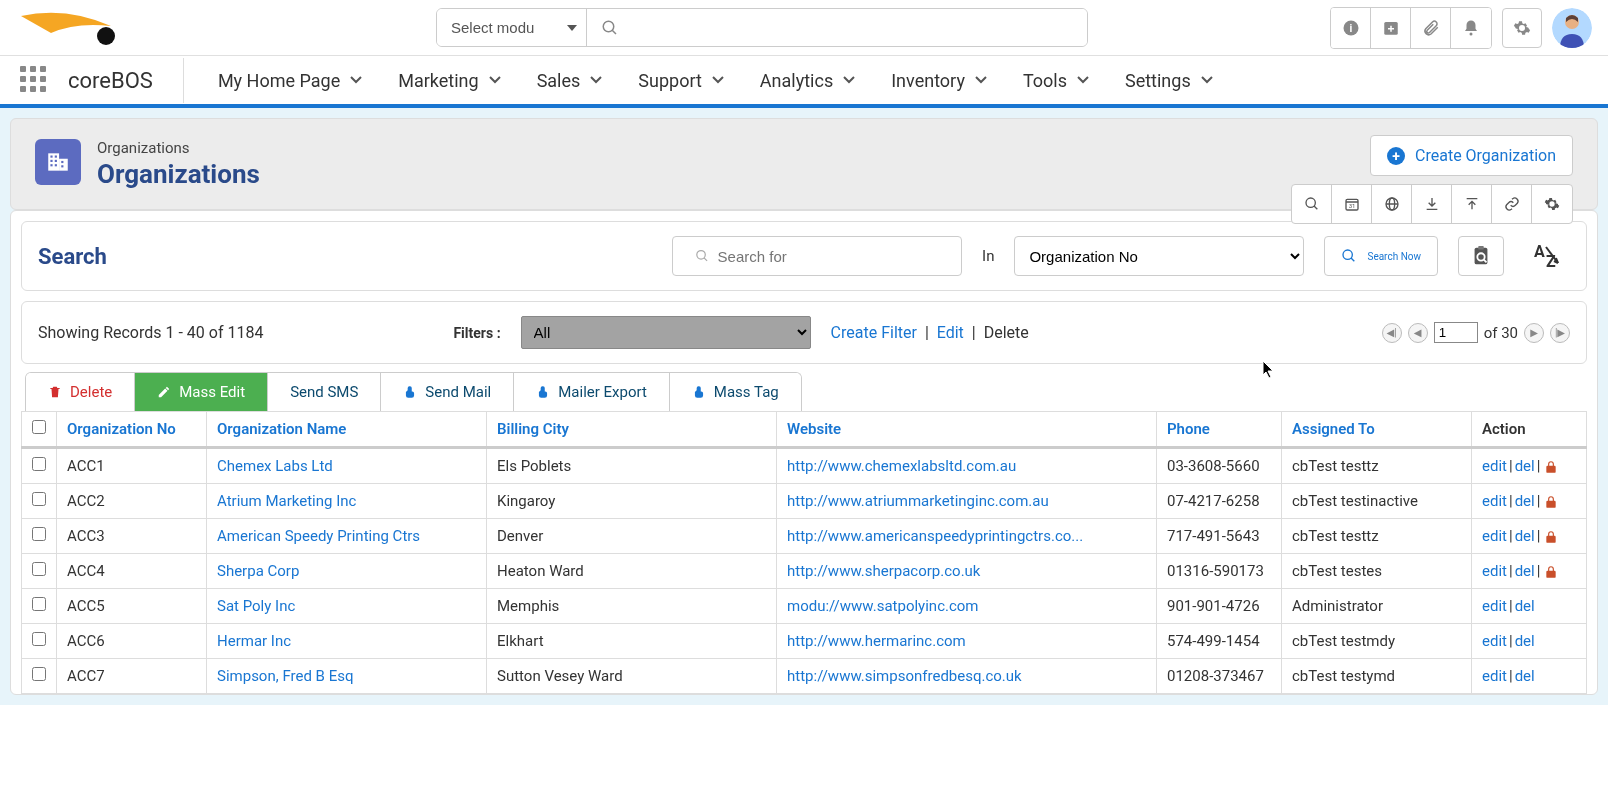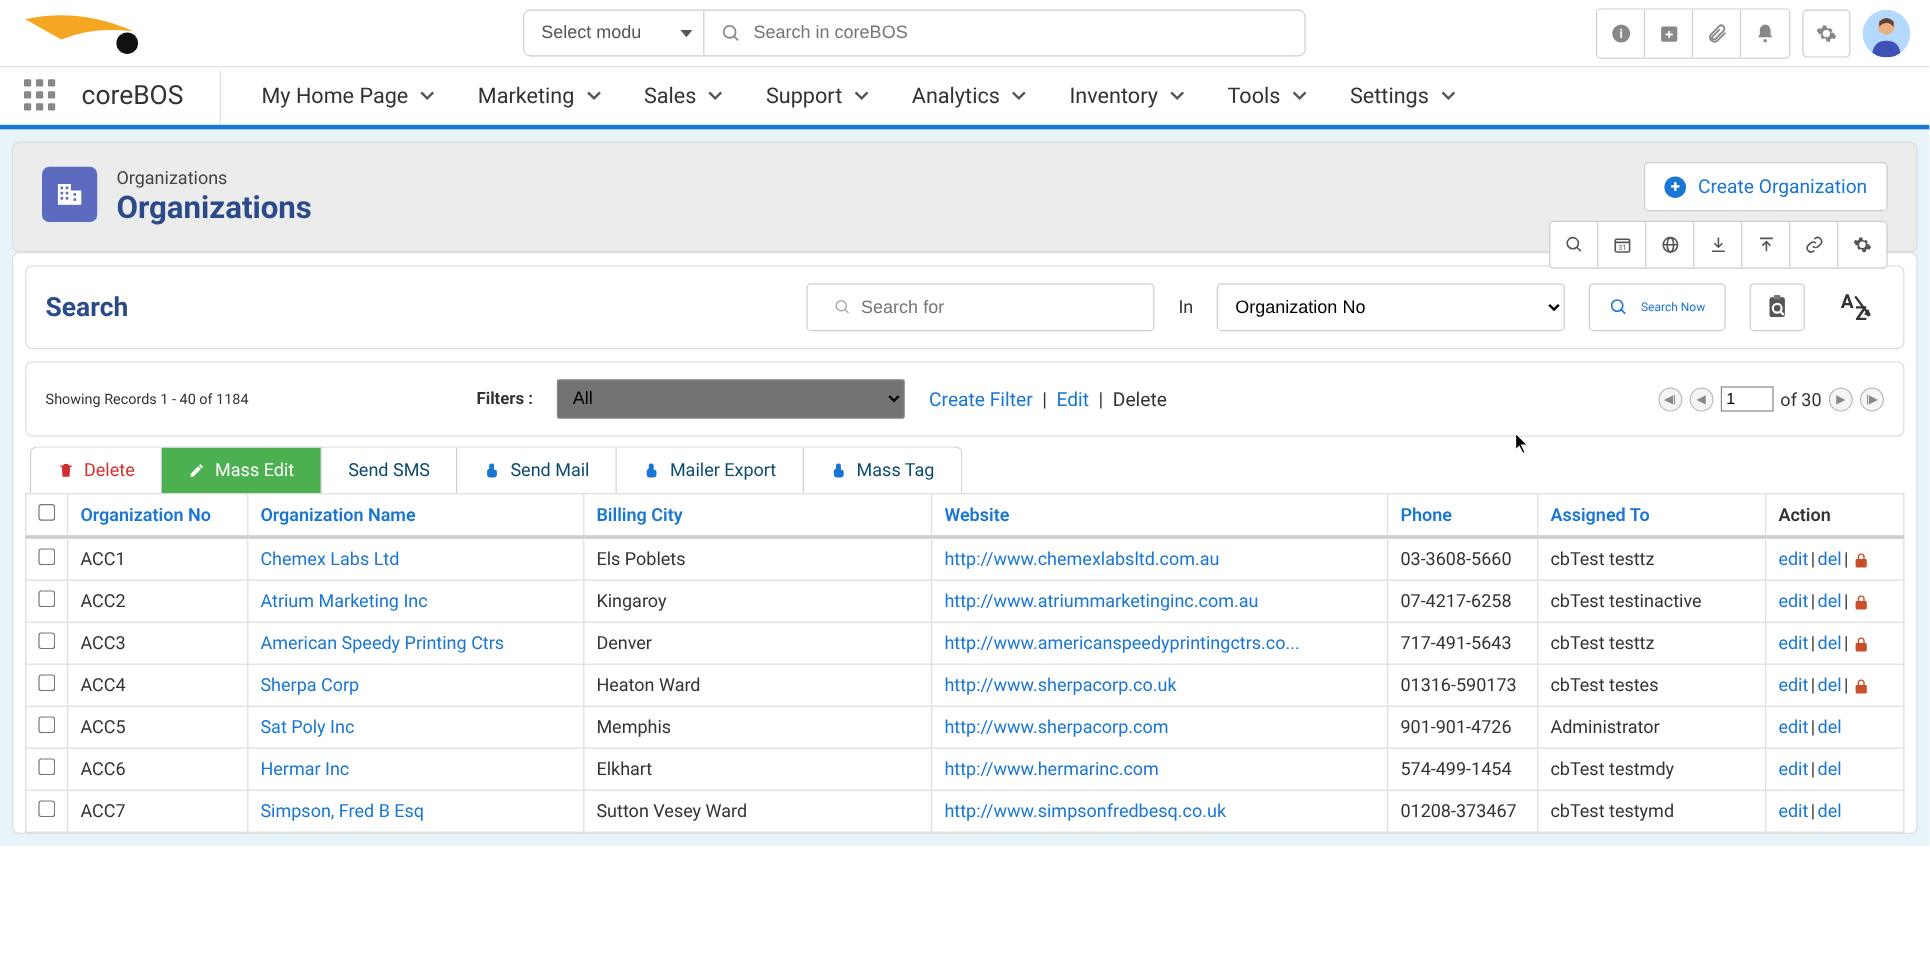--- a/index.html
+++ b/index.html
@@ -50,23 +50,23 @@
 .search-row { border: 1px solid #ddd; border-radius: 6px; padding: 14px 16px; display: flex; align-items: center; gap: 20px; margin-bottom: 10px; }
 .search-title { font-size: 22px; color: #2a4a8a; font-weight: 700; margin-right: auto; }
 .search-input-wrap { display: flex; align-items: center; border: 1px solid #ccc; border-radius: 4px; padding: 0 22px; width: 290px; height: 40px; }
 .search-input-wrap input { border: none; outline: none; font-size: 15px; width: 100%; }
 .in-label { font-size: 15px; color: #333; }
 .in-select { border: 1px solid #ccc; border-radius: 4px; padding: 9px 10px; font-size: 15px; width: 290px; height: 40px; background: #fff; }
 .search-now-btn { display: flex; align-items: center; gap: 10px; border: 1px solid #ccc; border-radius: 4px; padding: 9px 16px; color: #1976d2; font-size: 10px; background: #fff; cursor: pointer; height: 40px; }
 .search-extra-btn { border: 1px solid #ccc; border-radius: 4px; width: 46px; height: 40px; display: flex; align-items: center; justify-content: center; background: #fff; cursor: pointer; }
 
 .filter-row { border: 1px solid #ddd; border-radius: 6px; padding: 14px 16px; display: flex; align-items: center; gap: 20px; margin-bottom: 8px; flex-wrap: nowrap; }
-.showing { font-size: 12px; color: #333; }
+.showing { font-size: 16px; color: #333; }
 .filters-label { font-weight: bold; margin-left: auto; }
-.filter-select { border: 1px solid #888; border-radius: 2px; padding: 6px 8px; font-size: 15px; width: 290px; background: #737373; }
+.filter-select { border: 1px solid #888; border-radius: 2px; padding: 6px 8px; font-size: 15px; width: 290px; background: #a3a3a3; }
 .filter-links { font-size: 16px; }
 .filter-links .sep { color: #333; padding: 0 4px; }
 .pagination { display: flex; align-items: center; gap: 6px; margin-left: auto; font-size: 15px; }
 .pg-btn { width: 20px; height: 20px; border: 1px solid #bbb; border-radius: 50%; display: flex; align-items: center; justify-content: center; font-size: 10px; color: #888; cursor: pointer; background: #f5f5f5; }
 .pg-input { width: 44px; border: 1px solid #888; padding: 2px 4px; text-align: left; }
 
 .bulk-actions { display: flex; border-top: 1px solid #ccc; border-left: 1px solid #ccc; border-right: 1px solid #ccc; border-radius: 6px 6px 0 0; overflow: hidden; width: fit-content; margin-left: 4px; }
 .bulk-btn { display: flex; align-items: center; gap: 8px; padding: 10px 22px; border-right: 1px solid #ccc; font-size: 15px; cursor: pointer; background: #fff; }
 .bulk-btn:last-child { border-right: none; }
 .bulk-btn.delete { color: #d32f2f; }
@@ -101,21 +101,20 @@
     <div class="module-select-wrap">
       <select class="module-select">
         <option>Select modu</option>
       </select>
     </div>
     <div class="top-search">
       <svg width="18" height="18" viewBox="0 0 24 24" fill="none" stroke="#888" stroke-width="2">
           <circle cx="10" cy="10" r="7"></circle>
           <line x1="20" y1="20" x2="15" y2="15"></line>
         </svg>
-      <input type="text" style="margin-left: 10px;" placeholder="Search in coreBOS">
     </div>
   </div>
   <div class="top-icons">
     <div class="icon-btn-group">
       <div class="icon-btn">
           <svg width="18" height="18" viewBox="0 0 24 24" fill="#888">
             <circle cx="12" cy="12" r="10"></circle>
             <text x="12" y="17" text-anchor="middle" fill="#fff" font-size="14" font-weight="bold">i</text>
           </svg>
         </div>
@@ -463,21 +462,21 @@
                   <path d="M12 2a5 5 0 00-5 5v3H6a2 2 0 00-2 2v8a2 2 0 002 2h12a2 2 0 002-2v-8a2 2 0 00-2-2h-1V7a5 5 0 00-5-5zm-3 8V7a3 3 0 016 0v3H9z" fill="#c94f2a"></path>
                 </svg>
               </span>
     </td>
           </tr>
           <tr>
     <td><input type="checkbox" class="row-check" style=""></td>
     <td class="orgno">ACC5</td>
     <td><a>Sat Poly Inc</a></td>
     <td>Memphis</td>
-    <td><a>http://www.sherpacorp.com</a></td>
+    <td><a>modu://www.satpolyinc.com</a></td>
     <td>901-901-4726</td>
     <td>Administrator</td>
     <td class="action-cell">
       <a>edit</a><span class="sep">|</span><a class="del">del</a>
     </td>
           </tr>
           <tr>
     <td><input type="checkbox" class="row-check" style=""></td>
     <td class="orgno">ACC6</td>
     <td><a>Hermar Inc</a></td>

